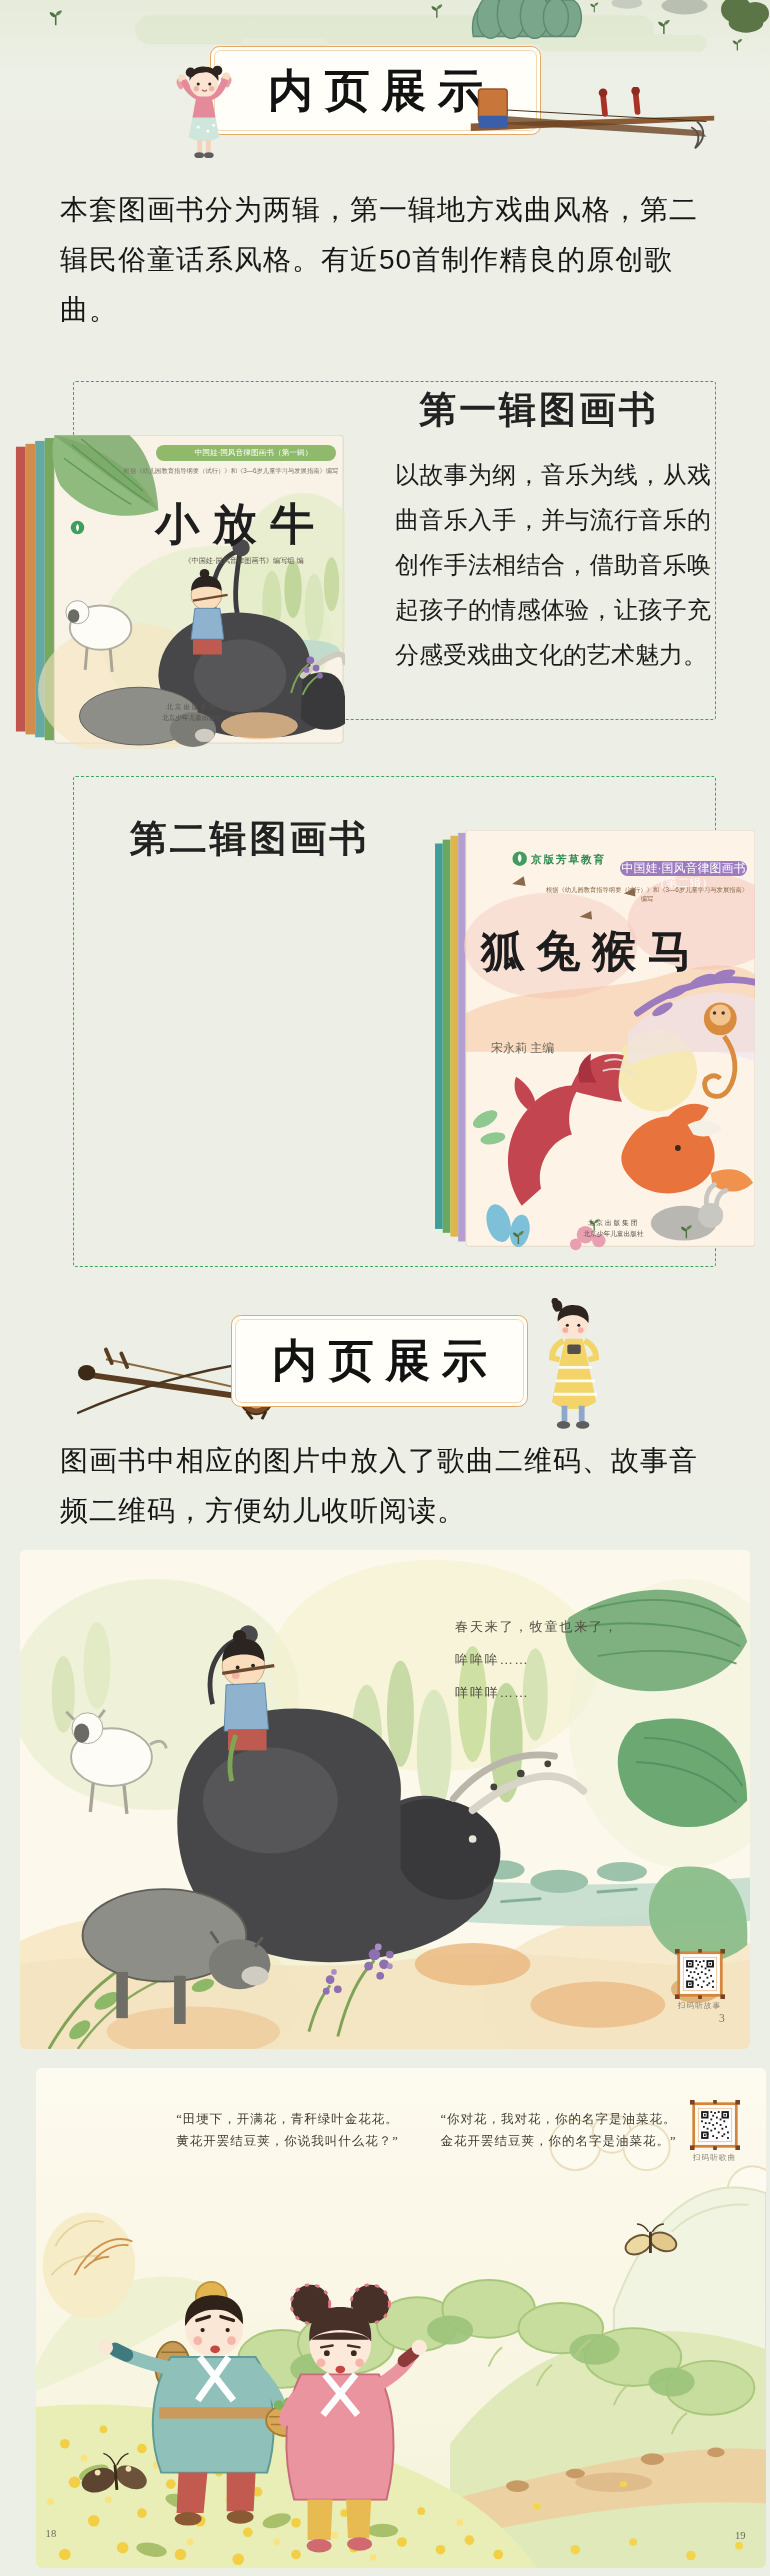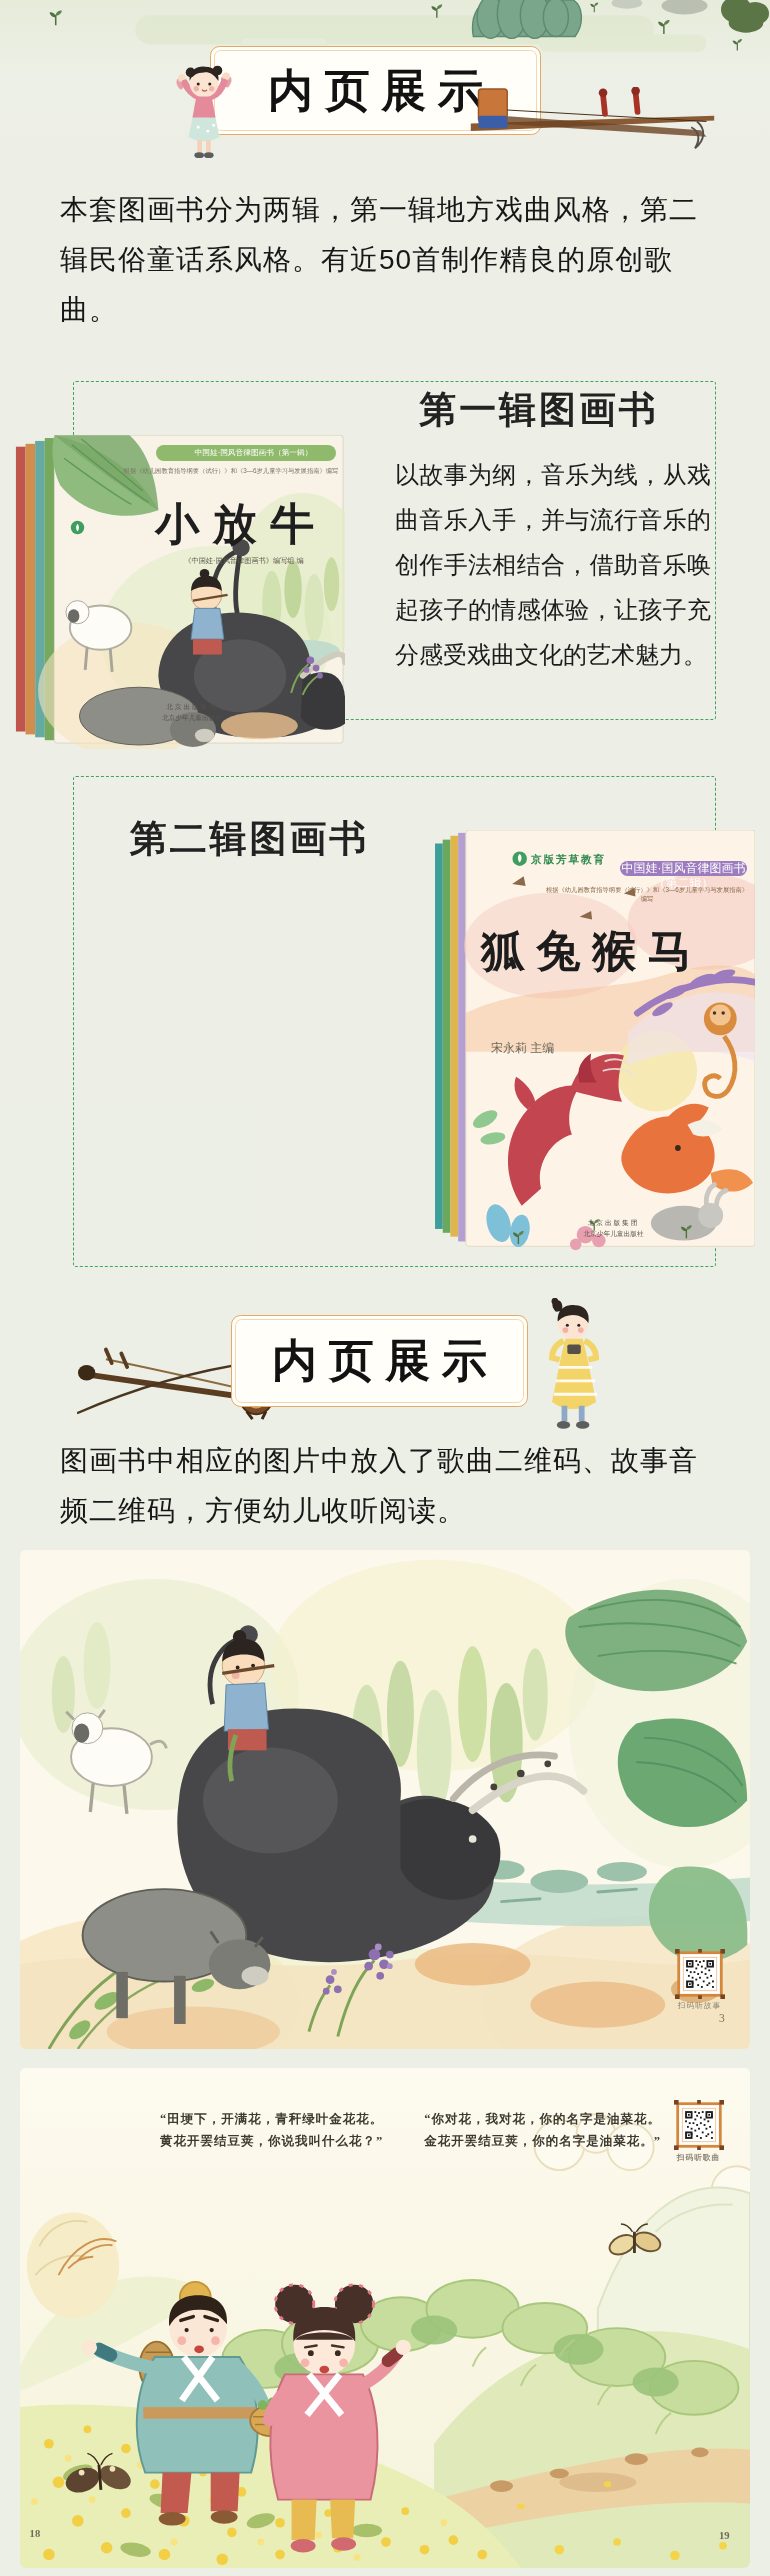--- a/index.html
+++ b/index.html
@@ -467,28 +467,33 @@
         <circle cx="322" cy="446" r="4.5"></circle>
           <circle cx="330" cy="456" r="4"></circle>
           <circle cx="318" cy="458" r="3.5"></circle>
       </g>
       <g fill="#a78fc5">
           <circle cx="372" cy="412" r="3.5"></circle>
           <circle cx="384" cy="432" r="3"></circle>
           <circle cx="326" cy="438" r="3"></circle>
         </g>
     </svg>
+    <div class="abs quote" style="left:435px;top:60px;width:221px;font-size:13px;line-height:33px;letter-spacing:1.9px;color:#514e44;">
+      <div>春天来了，牧童也来了，</div>
+      <div>哞哞哞……</div>
+      <div>咩咩咩……</div>
+    </div>
     <svg class="abs" style="left:655px;top:399px" width="50" height="50" viewBox="0 0 54 54">
         <use href="#qrcode"></use>
       </svg>
     <div class="abs qr-label" style="left:643px;top:451px;width:73px;text-align:center;">扫码听故事</div>
     <div class="abs pagenum" style="left:699px;top:462px;font-size:11.6px;">3</div>
   </div>
 
-  <div class="abs spread" style="left:20px;top:2068px;width:730px;height:500px;font-weight:bold;">
+  <div class="abs spread" style="left:36px;top:2068px;width:730px;height:500px;">
     <svg width="730" height="500" viewBox="0 0 758 519" preserveAspectRatio="none">
       <defs>
         <linearGradient id="sky2" x1="0" y1="0" x2="0" y2="1">
           <stop offset="0" stop-color="#fdfaef"></stop>
             <stop offset="1" stop-color="#f5f3da"></stop>
         </linearGradient>
       </defs>
       <rect width="758" height="519" fill="url(#sky2)"></rect>
       <g fill="#fdfaef" stroke="#e9dfbd" stroke-width="2">
         <circle cx="560" cy="80" r="26"></circle>

